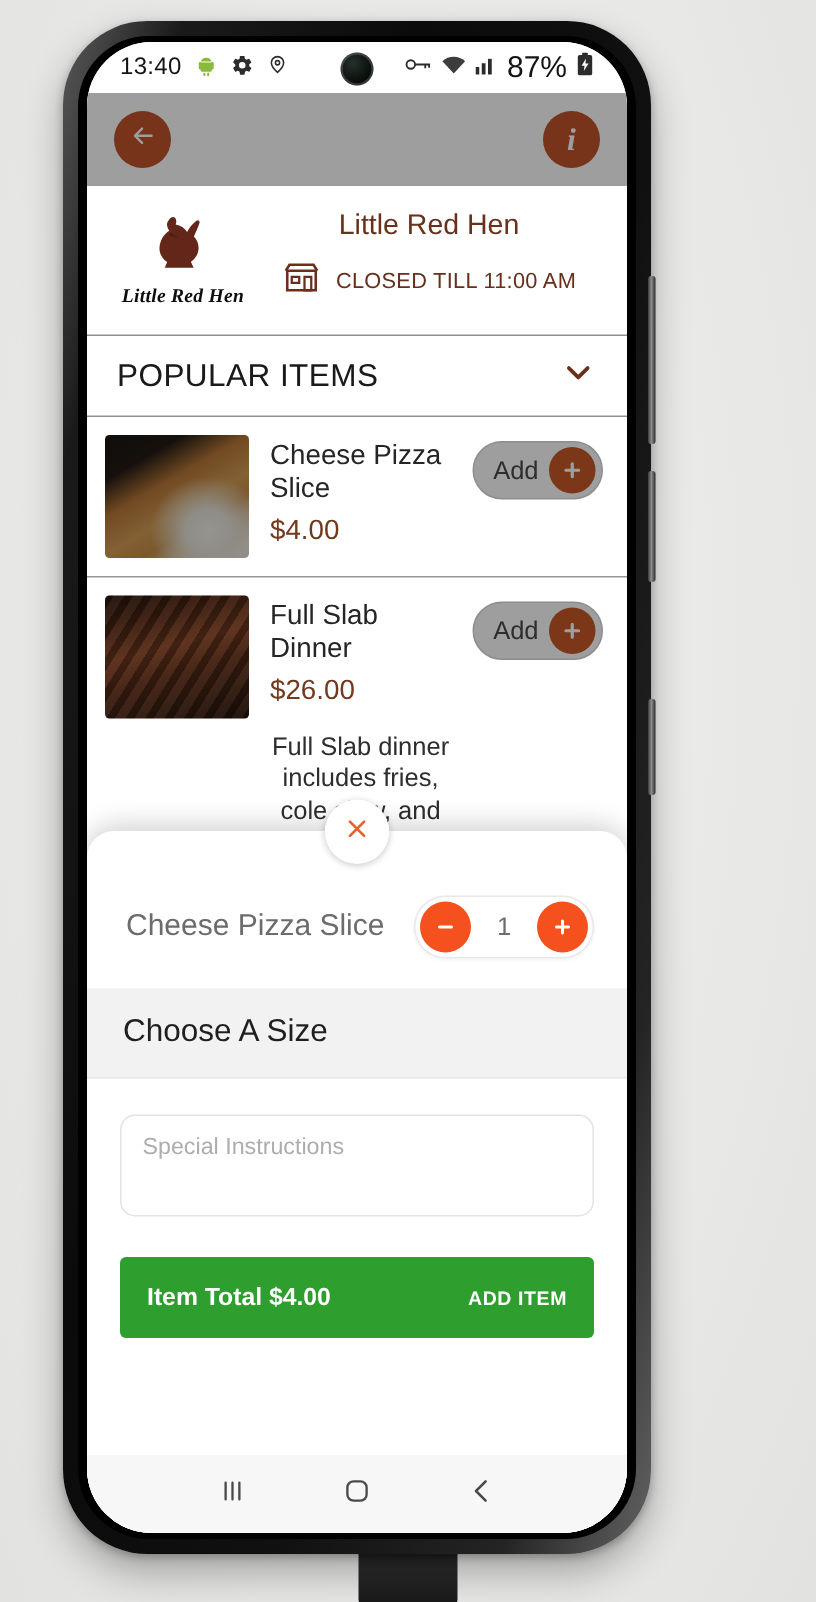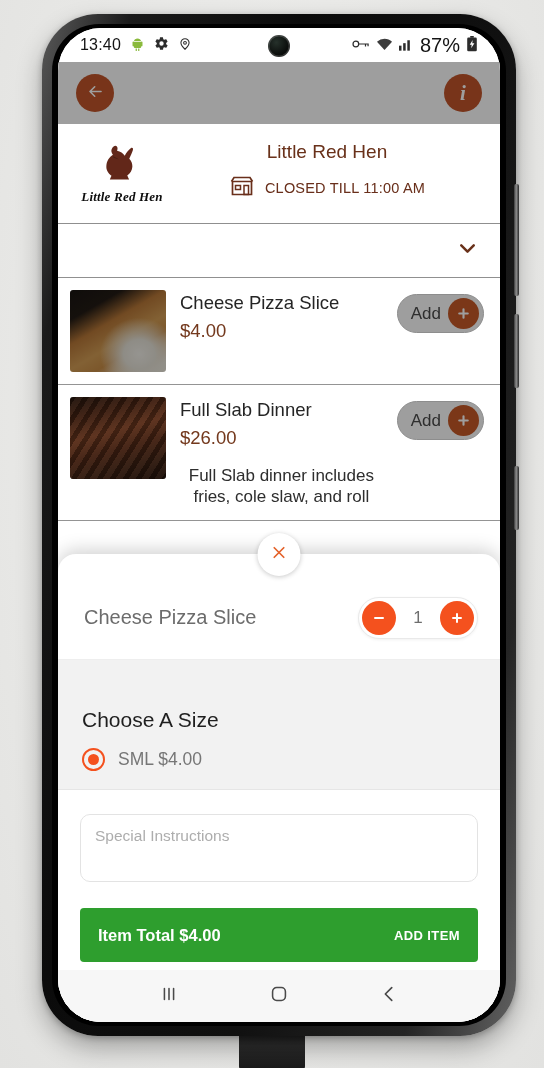--- a/index.html
+++ b/index.html
@@ -27,21 +27,21 @@
   .stand-shadow{
     position:absolute; left:50%; transform:translateX(-50%);
     top:1012px; width:300px; height:26px;
     background:radial-gradient(ellipse at 50% 50%, rgba(0,0,0,.28) 0%, rgba(0,0,0,0) 72%);
   }
 
   
   .phone{
     position:absolute;
     left:42px; top:14px;
-    width:474px; height:1022px;
+    width:392px; height:1022px;
     border-radius:56px;
     background:linear-gradient(105deg,#5a5a5a 0%,#1a1a1a 12%,#0b0b0b 35%,#101010 62%,#242424 85%,#636363 100%);
     padding:10px;
     box-shadow:0 12px 26px rgba(0,0,0,.30), 0 2px 6px rgba(0,0,0,.25);
   }
   .phone-inner{
     position:relative;
     width:100%; height:100%;
     border-radius:47px;
     background:#000;
@@ -231,21 +231,21 @@
     background:#F4511E;
     display:flex; align-items:center; justify-content:center;
   }
   .qty{ width:44px; text-align:center; font-size:17px; color:#6e6e6e; }
 
   .choose{
     background:#f2f2f2;
     padding:16px 22px 18px 24px;
     border-bottom:1px solid #e6e6e6;
   }
-  .choose-title{ font-size:21px; color:#1f1f1f;margin-top:32px; }
+  .choose-title{ font-size:21px; color:#1f1f1f; }
   .option{ display:flex; align-items:center; gap:13px; margin-top:16px; }
   .radio{
     width:23px; height:23px; border-radius:50%;
     border:2.5px solid #F4511E;
     display:flex; align-items:center; justify-content:center;
     flex:0 0 auto;
   }
   .radio-dot{ width:11px; height:11px; border-radius:50%; background:#F4511E; }
   .option-label{ font-size:17.5px; color:#767676; }
 
@@ -381,20 +381,21 @@
                     <path fill="none" stroke="#C2461A" stroke-width="1.7" d="M2.5 8.5 5 4.5h16l2.5 4"></path>
                     <path fill="none" stroke="#C2461A" stroke-width="1.5" d="M6.5 12.5h5v4h-5zM15 12.5h4.5v9H15z"></path>
                   </svg>
                 </span>
                 <span class="status-text">CLOSED TILL 11:00 AM</span>
               </div>
             </div>
           </div>
 
           <div class="section-head">
+            <span class="section-title">POPULAR ITEMS</span>
             <span class="chev">
               <svg width="25" height="25" viewBox="0 0 24 24">
                   <path fill="none" stroke="#C24A18" stroke-width="2.4" stroke-linecap="round" stroke-linejoin="round" d="m6 9 6 6 6-6"></path>
                 </svg>
             </span>
           </div>
 
           <div class="menu-item">
             <div class="thumb pizza"></div>
             <div class="mi-body">
@@ -452,26 +453,20 @@
               <span class="step-btn">
                 <svg width="16" height="16" viewBox="0 0 24 24">
                     <path stroke="#fff" stroke-width="3" stroke-linecap="round" d="M12 6v12M6 12h12"></path>
                   </svg>
               </span>
             </div>
           </div>
 
           <div class="choose">
             <div class="choose-title">Choose A Size</div>
-            <div class="option">
-              <span class="radio">
-                <span class="radio-dot"></span>
-              </span>
-              <span class="option-label">SML $4.00</span>
-            </div>
           </div>
 
           <div class="instructions-wrap">
             <textarea class="instructions" placeholder="Special Instructions" style=""></textarea>
           </div>
 
           <div class="total-bar">
             <span class="total-text">Item Total $4.00</span>
             <span class="add-item-text">ADD ITEM</span>
           </div>

